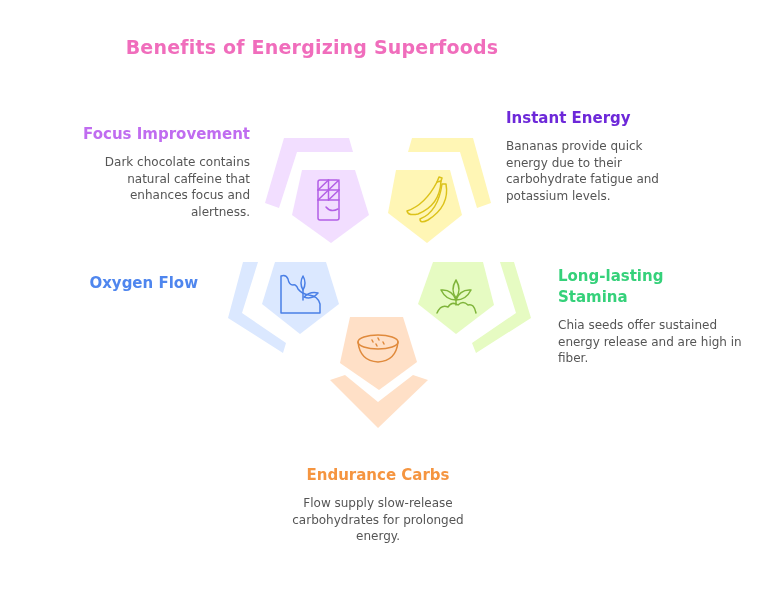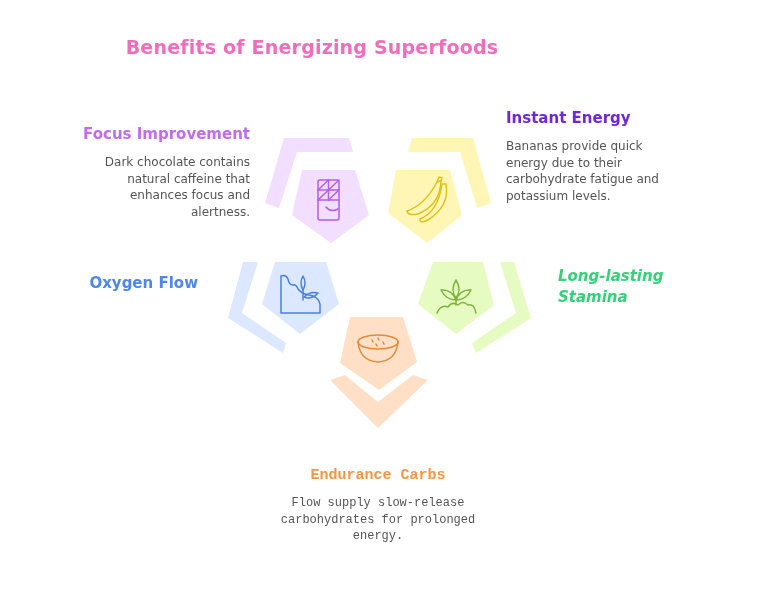--- a/index.html
+++ b/index.html
@@ -5,21 +5,21 @@
     html, body { margin: 0; padding: 0; background: #ffffff; }
     body { width: 768px; height: 590px; position: relative; overflow: hidden;
            font-family: "DejaVu Sans", sans-serif; }
     .title { position: absolute; left: 0; width: 624px; top: 36px; text-align: center;
              font-size: 19px; font-weight: bold; letter-spacing: 0.2px; }
     .diagram { position: absolute; left: 0; top: 0; width: 768px; height: 590px; }
     .block { position: absolute; }
     .heading { font-size: 15px; font-weight: bold; line-height: 21px; margin: 0; }
     .desc { font-size: 12px; line-height: 16.5px; color: #555555; margin-top: 9px; }
     .right-align { text-align: right; }
-    .center-align { text-align: center; font-family: Liberation Mono, monospace; }
+    .center-align { text-align: center; }
   </style>
 </head>
 <body>
 
 <div class="title" style="color:#f06dbc;">Benefits of Energizing Superfoods</div>
 
 <svg class="diagram" viewBox="0 0 768 590" width="768" height="590">
 
   <g>
     <polygon fill="#f2deff" points="284,138 349,138 353,152 297,152 279,208 265,203"></polygon>
@@ -91,20 +91,21 @@
 
 <div class="block" style="left:506px; top:108px; width:180px;">
   <div class="heading" style="color:#6d28d9;">Instant Energy</div>
   <div class="desc">Bananas provide quick energy due to their carbohydrate fatigue and potassium levels.</div>
 </div>
 
 <div class="block right-align" style="left:10px; top:273px; width:188px;">
   <div class="heading" style="color:#4f86ee;">Oxygen Flow</div>
 </div>
 
-<div class="block" style="left:558px; top:266px; width:190px;font-style:italic;">
+<div class="block" style="left:558px; top:266px; width:190px;">
   <div class="heading" style="color:#35d17a; width:130px;">Long-lasting Stamina</div>
+  <div class="desc">Chia seeds offer sustained energy release and are high in fiber.</div>
 </div>
 
 <div class="block center-align" style="left:278px; top:465px; width:200px;">
   <div class="heading" style="color:#f59540;">Endurance Carbs</div>
   <div class="desc">Flow supply slow-release carbohydrates for prolonged energy.</div>
 </div>
 
 </body></html>

